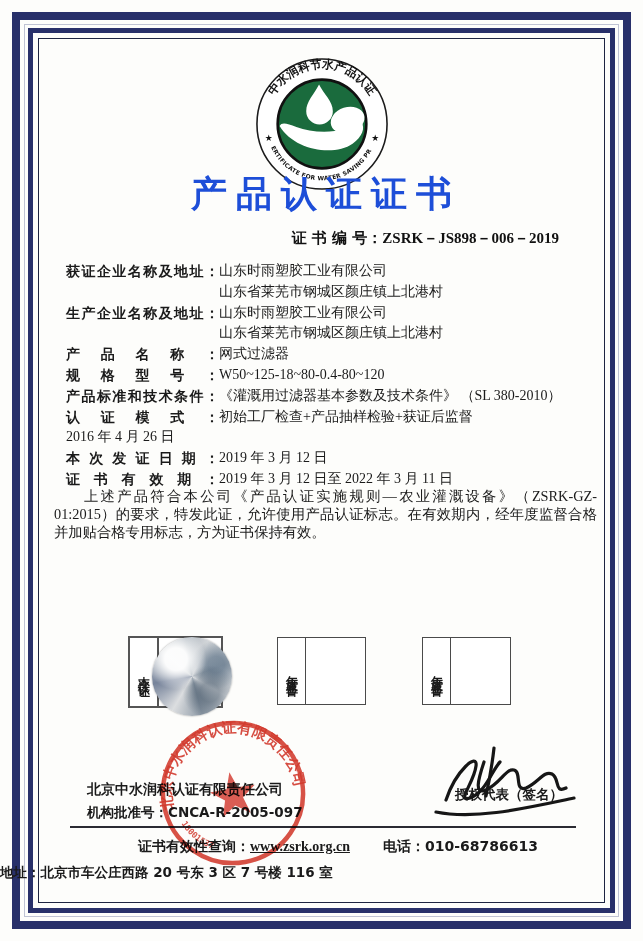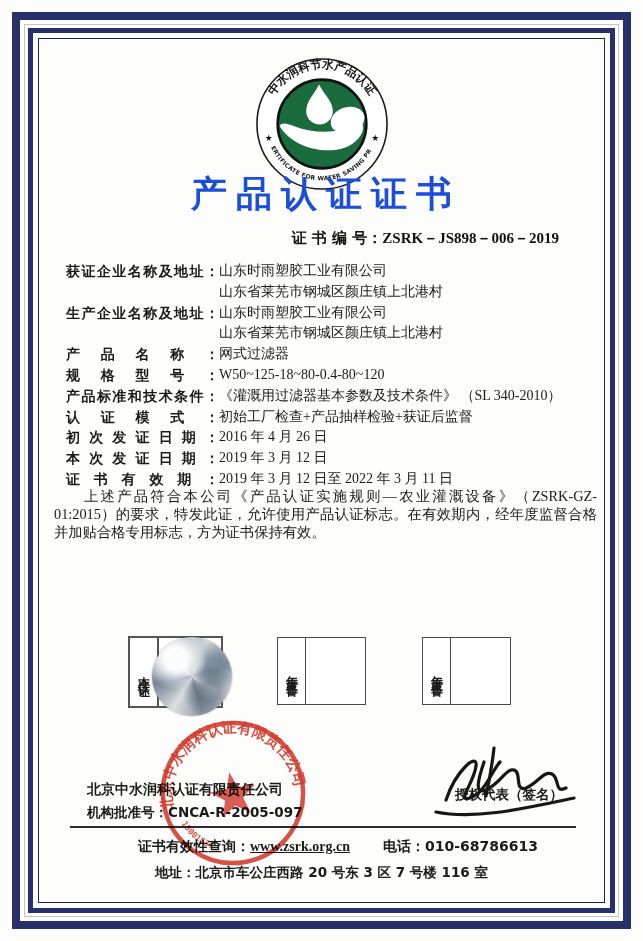--- a/index.html
+++ b/index.html
@@ -85,21 +85,21 @@
   .approval{position:absolute;left:87px;top:804px;font-size:13.5px;font-weight:700;
             font-family:"DejaVu Sans","Liberation Sans",sans-serif;}
   .rep{position:absolute;left:455px;top:786px;font-size:13.5px;font-weight:700;
        font-family:"DejaVu Sans","Liberation Sans",sans-serif;}
   .rule{position:absolute;left:70px;top:826px;width:506px;border-top:2px solid #2b2b33;}
   .query{position:absolute;left:138px;top:838px;font-size:14px;font-weight:700;
          font-family:"DejaVu Sans","Liberation Sans",sans-serif;}
   .query .url{text-decoration:underline;font-family:"Liberation Serif","DejaVu Serif",serif;}
   .phone{position:absolute;left:383px;top:838px;font-size:14px;font-weight:700;
          font-family:"DejaVu Sans","Liberation Sans",sans-serif;}
-  .address{position:absolute;left:0;top:864px;width:100%;text-align:center;
+  .address{position:absolute;left:0;top:864px;width:100%;
            font-size:13.5px;font-weight:700;
            font-family:"DejaVu Sans","Liberation Sans",sans-serif;}
 </style>
 </head>
 <body>
 
 <div class="frame frame-outer"></div>
 <div class="frame frame-light"></div>
 <div class="frame frame-mid"></div>
 <div class="frame frame-thin"></div>
@@ -151,28 +151,27 @@
   <div class="frow">
     <span class="flabel">产品名称：</span>
     <span class="fvalue">网式过滤器</span>
   </div>
   <div class="frow">
     <span class="flabel">规格型号：</span>
     <span class="fvalue">W50~125-18~80-0.4-80~120</span>
   </div>
   <div class="frow">
     <span class="flabel">产品标准和技术条件：</span>
-    <span class="fvalue">《灌溉用过滤器基本参数及技术条件》 （SL 340-2010）</span>
+    <span class="fvalue">《灌溉用过滤器基本参数及技术条件》 （SL 380-2010）</span>
   </div>
   <div class="frow">
     <span class="flabel">认证模式：</span>
     <span class="fvalue">初始工厂检查+产品抽样检验+获证后监督</span>
   </div>
   <div class="frow">
-    <span class="flabel">初次发证日期：</span>
     <span class="fvalue">2016 年 4 月 26 日</span>
   </div>
   <div class="frow">
     <span class="flabel">本次发证日期：</span>
     <span class="fvalue">2019 年 3 月 12 日</span>
   </div>
   <div class="frow">
     <span class="flabel">证书有效期：</span>
     <span class="fvalue">2019 年 3 月 12 日至 2022 年 3 月 11 日</span>
   </div>

